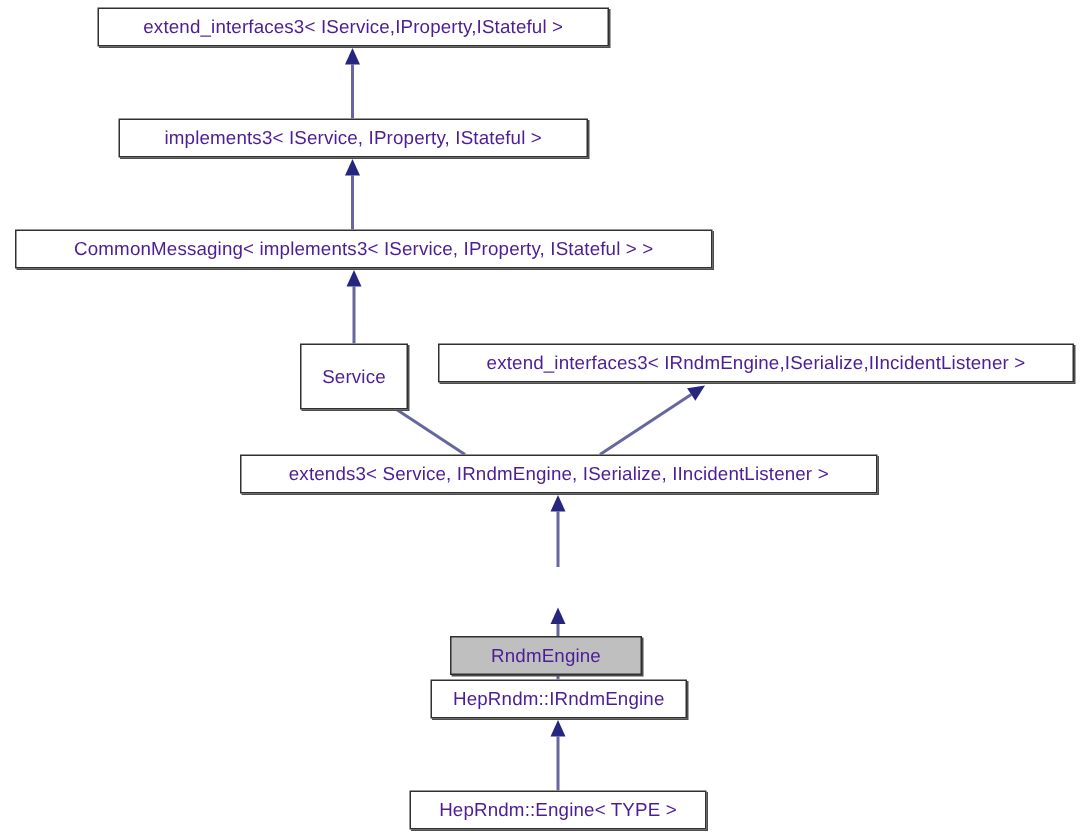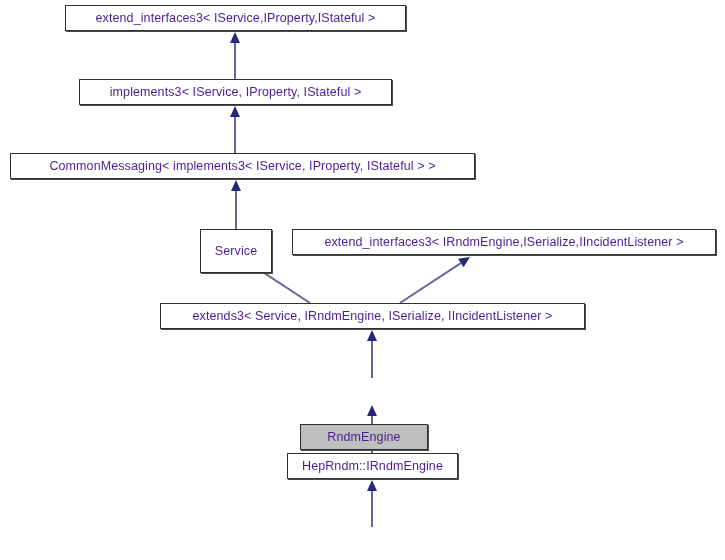--- a/index.html
+++ b/index.html
@@ -89,13 +89,16 @@
     </div>
     <div class="node" style="left: 160px; top: 303px; width: 425px; height: 26px;">
       <span class="node-label">extends3&lt; Service, IRndmEngine, ISerialize, IIncidentListener &gt;</span>
     </div>
     <div class="node highlight" style="left: 300px; top: 378px; width: 128px; height: 26px; margin-top: 46px;">
       <span class="node-label">RndmEngine</span>
     </div>
     <div class="node" style="left: 287px; top: 453px; width: 171px; height: 26px;">
       <span class="node-label">HepRndm::IRndmEngine</span>
     </div>
+    <div class="node" style="left: 273px; top: 527px; width: 198px; height: 26px;">
+      <span class="node-label">HepRndm::Engine&lt; TYPE &gt;</span>
+    </div>
   </div>
 
 </body></html>

